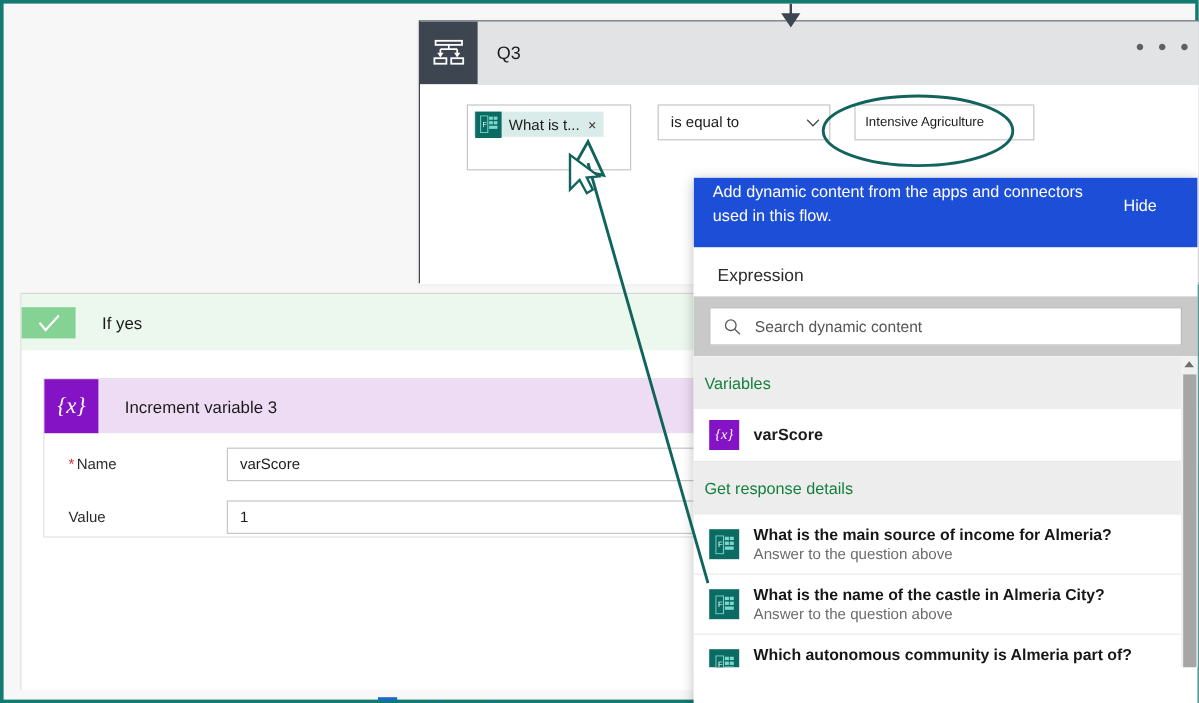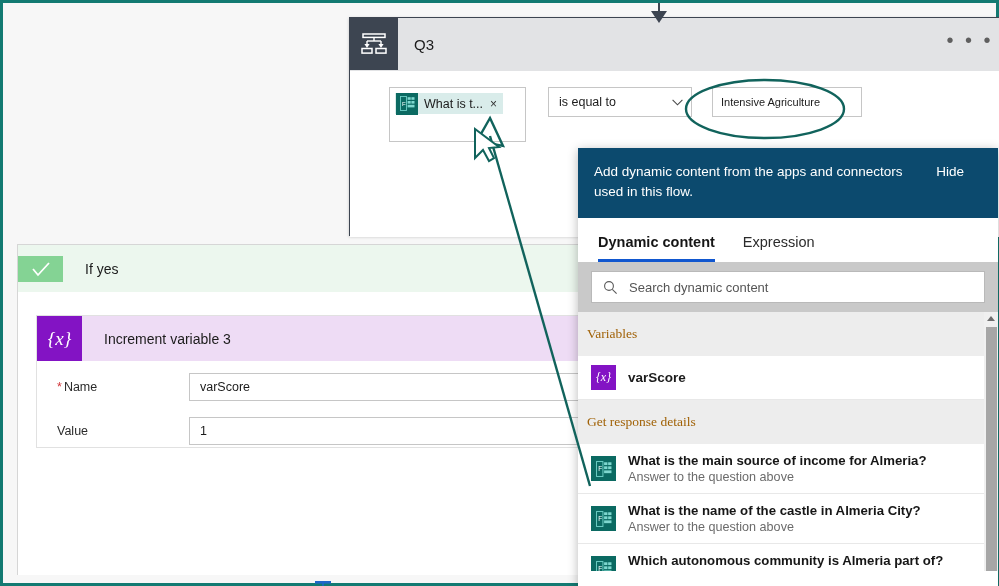--- a/index.html
+++ b/index.html
@@ -136,39 +136,39 @@
   .ghost-card .gh{height:47px;background:#fdf0f2;}
   .ghost-card .gl{position:absolute;left:0;top:189px;width:100%;height:1px;background:#e6e6e6;}
 
   
   .dc-panel{
     position:absolute;left:575px;top:145px;width:420px;height:441px;
     background:#ffffff;box-shadow:0 2px 10px rgba(0,0,0,.28);
     box-sizing:border-box;overflow:hidden;
   }
   .dc-banner{
-    background:#0c4a6e;color:#fff;padding:14px 16px 16px 16px;position:relative;
+    background:#1d4ed8;color:#fff;padding:2px 16px 16px 16px;position:relative;
   }
   .dc-banner-text{font-size:13.5px;line-height:20px;width:310px;}
   .dc-hide{
     position:absolute;right:34px;top:16px;font-size:13.5px;color:#fff;cursor:pointer;
   }
   .dc-tabs{display:flex;gap:28px;padding:16px 20px 0 20px;background:#fff;}
   .dc-tab{font-size:14.5px;color:#2b2b2b;padding-bottom:9px;cursor:pointer;}
   .dc-tab.active{font-weight:bold;color:#161616;border-bottom:3px solid #1157cf;}
   .dc-search-wrap{background:#c9c9c9;padding:9px 13px;}
   .dc-search{
     background:#fff;border:1px solid #b9b9b9;height:32px;display:flex;align-items:center;
     gap:11px;padding:0 11px;box-sizing:border-box;
   }
   .dc-search-txt{font-size:13px;color:#555;}
   .dc-list{position:relative;background:#fff;height:259px;overflow:hidden;}
   .dc-group{
     background:#ededed;height:44px;display:flex;align-items:center;padding-left:9px;
-    font-size:13.5px;color:#a16207;font-family:Liberation Serif, serif;
+    font-size:13.5px;color:#15803d;
   }
   .dc-item{
     display:flex;align-items:center;gap:12px;padding:9px 13px;background:#fff;
     border-bottom:1px solid #e8e8e8;cursor:pointer;
   }
   .var-ico{
     width:25px;height:25px;background:#8313c4;color:#fff;display:flex;align-items:center;
     justify-content:center;font-size:12px;font-style:italic;
     font-family:"Liberation Serif",serif;flex:0 0 auto;
   }
@@ -325,21 +325,20 @@
   </svg>
 
   <div class="dc-panel">
     <div class="dc-banner">
 
       <div class="dc-banner-text">Add dynamic content from the apps and connectors used in this flow.</div>
       <div class="dc-hide">Hide</div>
     </div>
 
     <div class="dc-tabs">
-      <div class="dc-tab active">Dynamic content</div>
       <div class="dc-tab">Expression</div>
     </div>
 
     <div class="dc-search-wrap">
       <div class="dc-search">
         <svg width="15" height="15" viewBox="0 0 15 15">
           <circle cx="6" cy="6" r="4.4" fill="none" stroke="#5a5a5a" stroke-width="1.1"></circle>
           <line x1="9.3" y1="9.3" x2="13.6" y2="13.6" stroke="#5a5a5a" stroke-width="1.1"></line>
         </svg>
         <span class="dc-search-txt">Search dynamic content</span>

